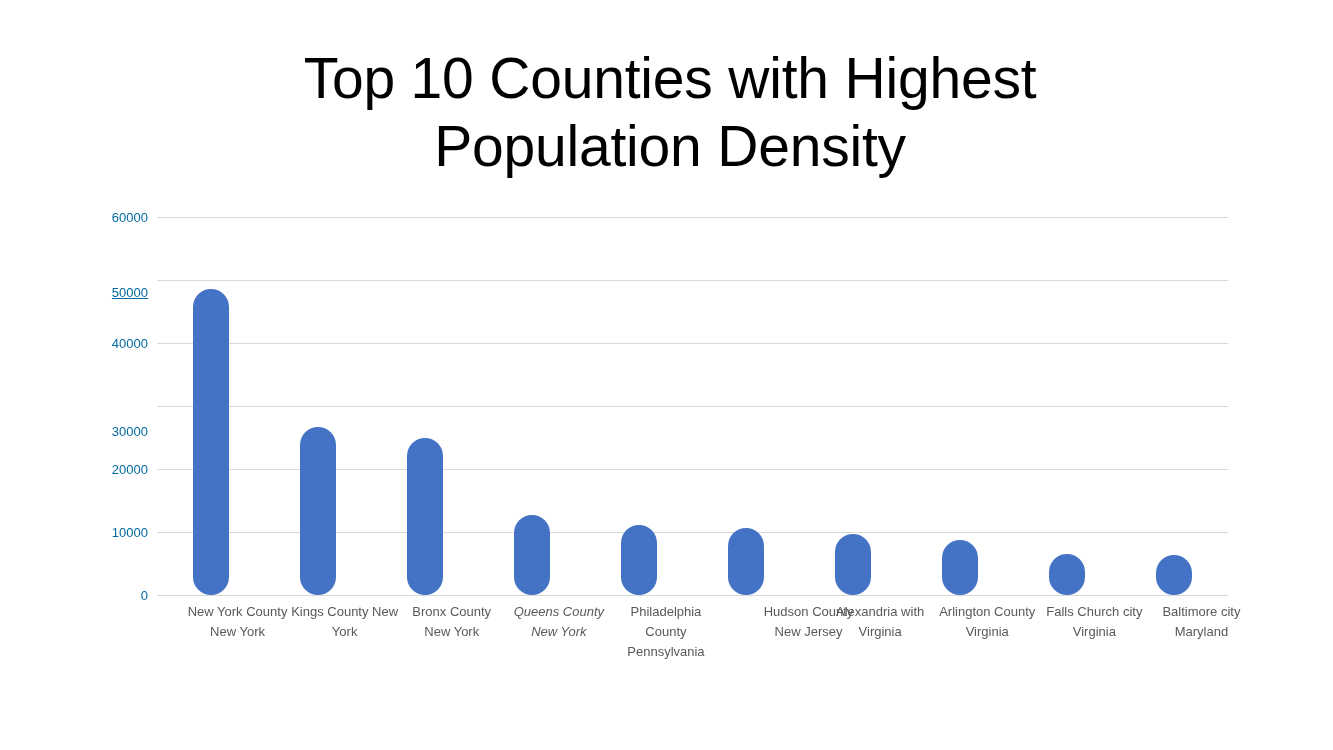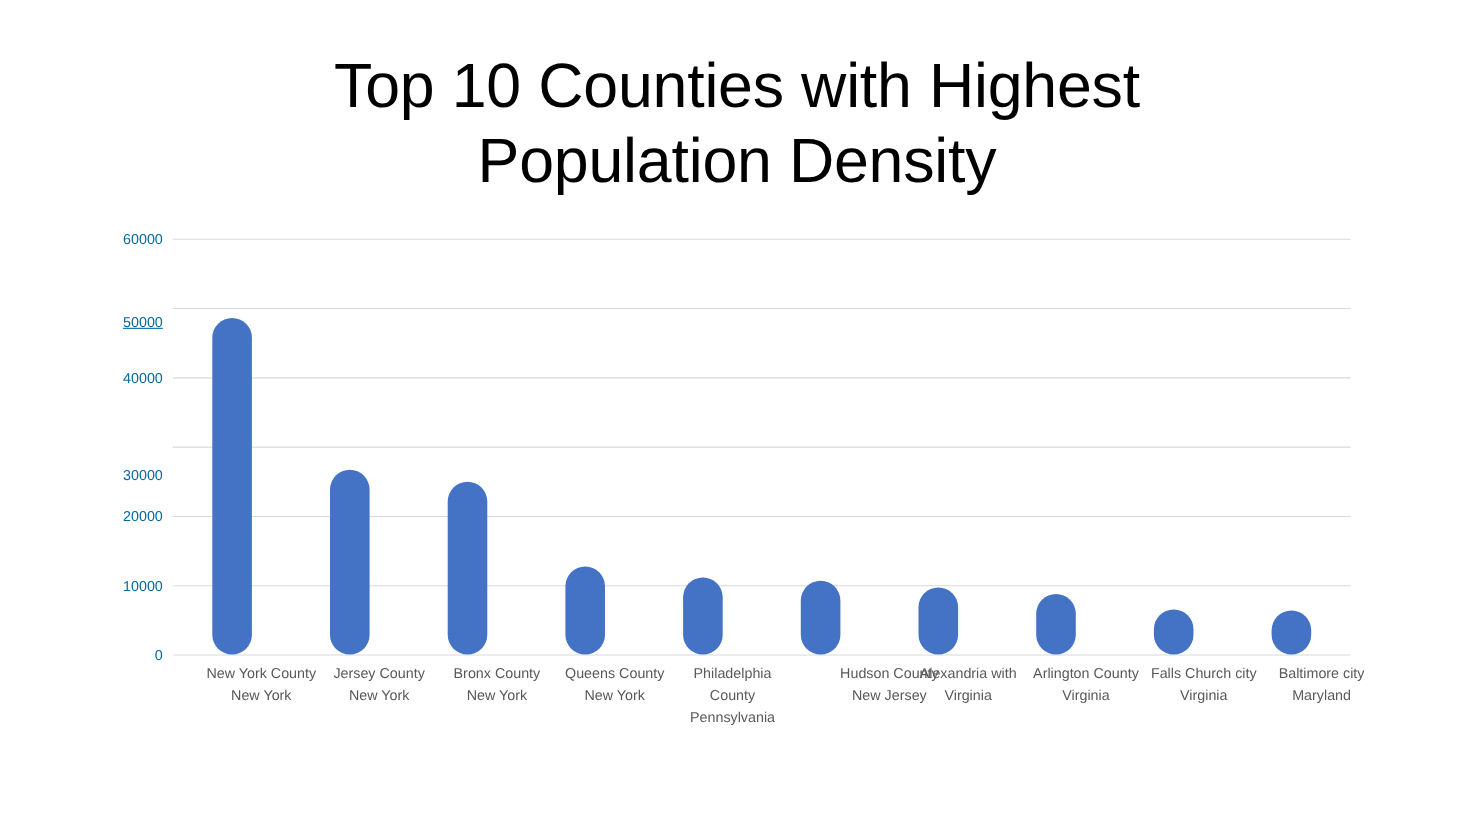--- a/index.html
+++ b/index.html
@@ -149,23 +149,23 @@
           <div class="bar" title="Falls Church city Virginia: 6500" style="height: 40.95px; background: rgb(68, 114, 196);"></div>
         </div>
         <div class="bar-slot" style="left: 963.9px; width: 107.1px;">
           <div class="bar" title="Baltimore city Maryland: 6350" style="height: 40.005px; background: rgb(68, 114, 196);"></div>
         </div>
       </div>
   </div>
 
   <div id="x-axis-labels">
       <div class="x-label" style="left: 157px; width: 107.1px;">New York County New York</div>
-      <div class="x-label" style="left: 264.1px; width: 107.1px;">Jersey County New York</div>
+      <div class="x-label" style="left: 264.1px; width: 107.1px;">Kings County New York</div>
       <div class="x-label" style="left: 371.2px; width: 107.1px;">Bronx County New York</div>
-      <div class="x-label" style="left: 478.3px; width: 107.1px;">Queens County New York</div>
+      <div class="x-label" style="left: 478.3px; width: 107.1px; font-style: italic;">Queens County New York</div>
       <div class="x-label" style="left: 585.4px; width: 107.1px;">Philadelphia County Pennsylvania</div>
       <div class="x-label" style="left: 728px; width: 107.1px;">Hudson County New Jersey</div>
       <div class="x-label" style="left: 799.6px; width: 107.1px;">Alexandria with Virginia</div>
       <div class="x-label" style="left: 906.7px; width: 107.1px;">Arlington County Virginia</div>
       <div class="x-label" style="left: 1013.8px; width: 107.1px;">Falls Church city Virginia</div>
       <div class="x-label" style="left: 1120.9px; width: 107.1px;">Baltimore city Maryland</div>
     </div>
 
 </div>
 

